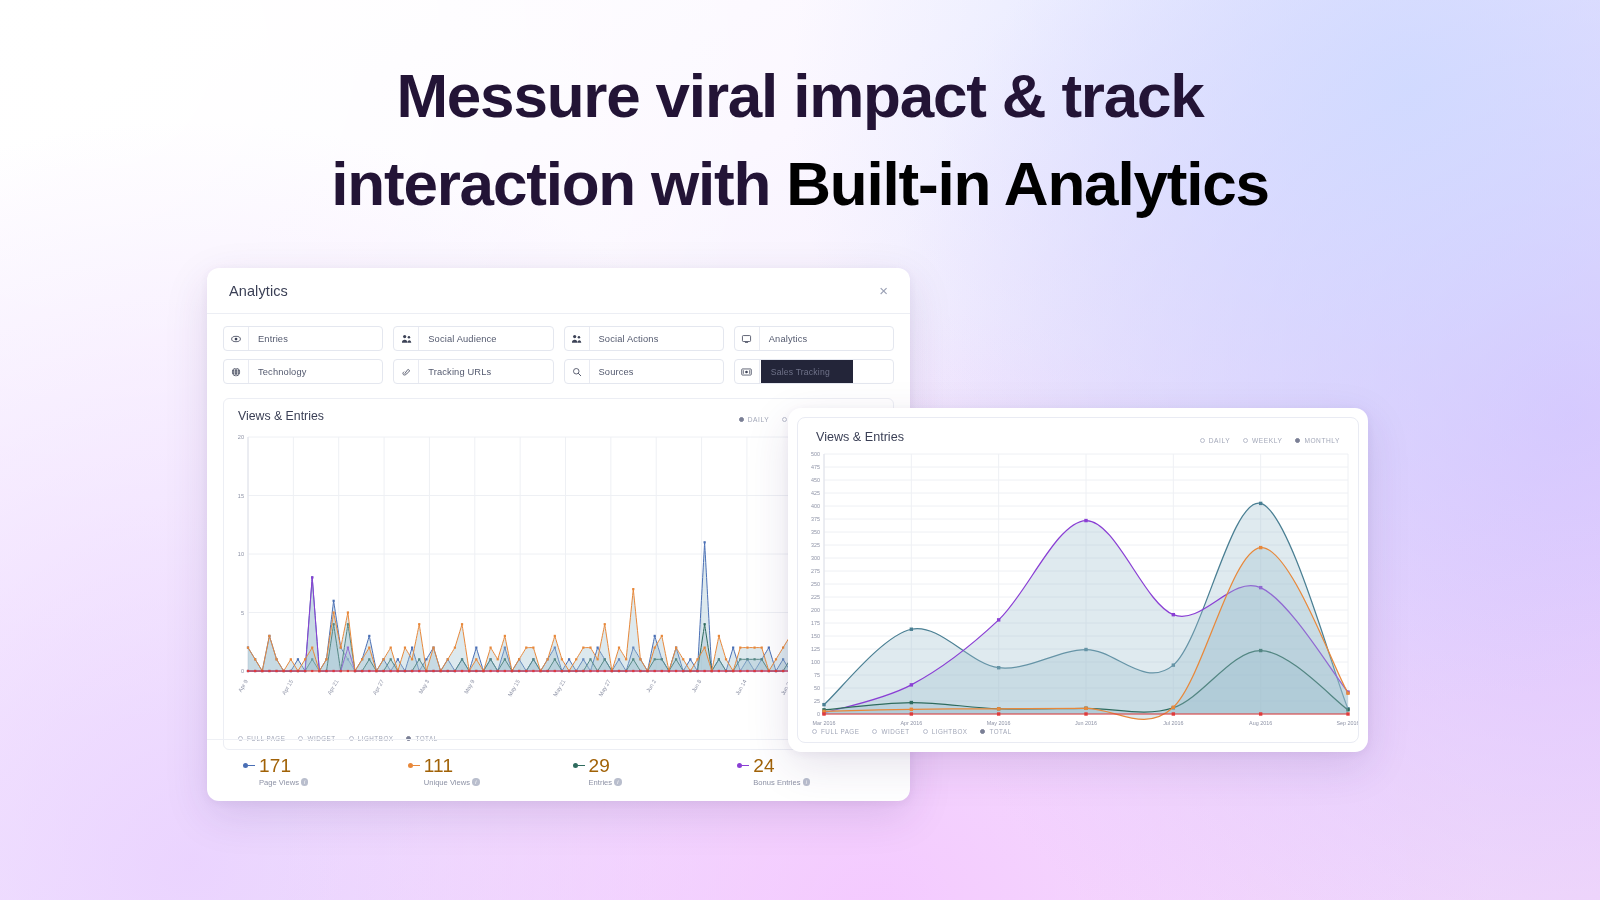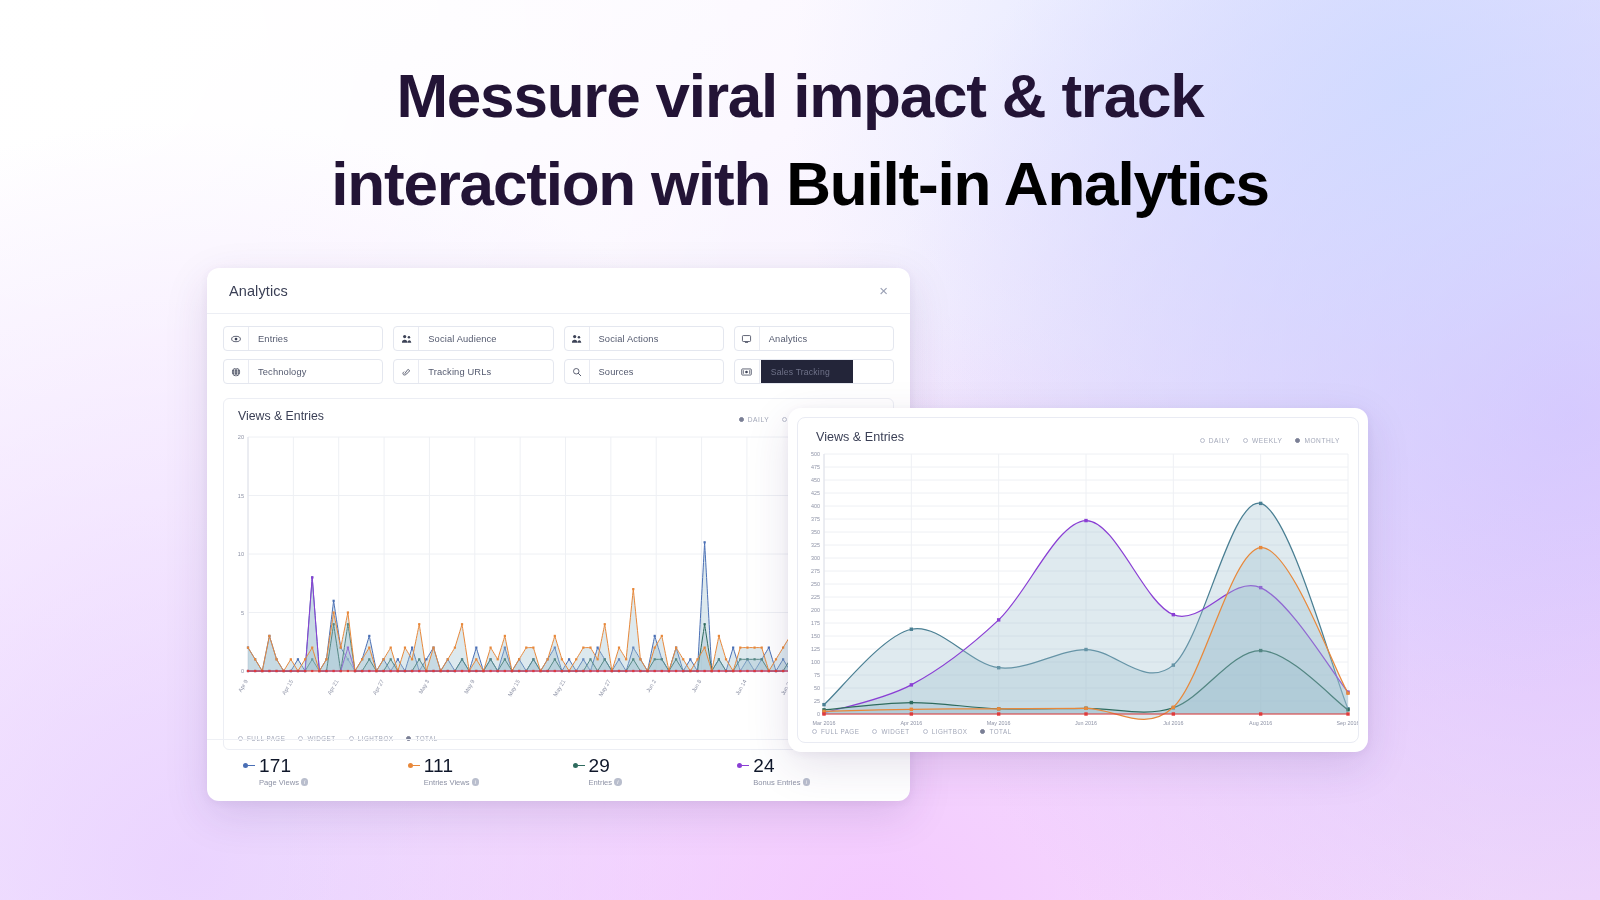--- a/index.html
+++ b/index.html
@@ -132,21 +132,21 @@
     border-top: 1px solid #eef0f5;
     display: grid; grid-template-columns: repeat(4, 1fr);
     padding: 0 22px;
     align-items: center;
   }
   .stat { padding-left: 14px; }
   .stat-top { display: flex; align-items: center; gap: 0px; }
   .stat-mark { display: flex; align-items: center; margin-right: 4px; }
   .stat-mark .m-dot { width: 5px; height: 5px; border-radius: 50%; }
   .stat-mark .m-line { width: 7px; height: 1.6px; }
-  .stat-num { font-size: 19px; color: #0f172a; font-weight: 400; letter-spacing: .2px; }
+  .stat-num { font-size: 19px; color: #a16207; font-weight: 400; letter-spacing: .2px; }
   .stat-lbl { font-size: 7.6px; color: #8d92a5; margin-top: 1px; display: flex; align-items: center; gap: 2px; padding-left: 16px; }
   .info-i {
     width: 7.5px; height: 7.5px; border-radius: 50%;
     background: #b9bec e; background: #b9becd; color: #fff;
     font-size: 5.4px; display: inline-flex; align-items: center; justify-content: center;
   }
 
   
   #monthly-card {
     left: 788px; top: 408px;
@@ -833,21 +833,21 @@
     </div>
     <div class="stat">
       <div class="stat-top">
         <span class="stat-mark">
             <i class="m-dot" style="background:#e8883a"></i>
             <i class="m-line" style="background:#e8883a"></i>
           </span>
         <span class="stat-num">111</span>
       </div>
       <div class="stat-lbl">
-          <span>Entries Views</span>
+          <span>Unique Views</span>
           <i class="info-i">i</i>
         </div>
     </div>
     <div class="stat">
       <div class="stat-top">
         <span class="stat-mark">
             <i class="m-dot" style="background:#2f6b5e"></i>
             <i class="m-line" style="background:#2f6b5e"></i>
           </span>
         <span class="stat-num">29</span>

